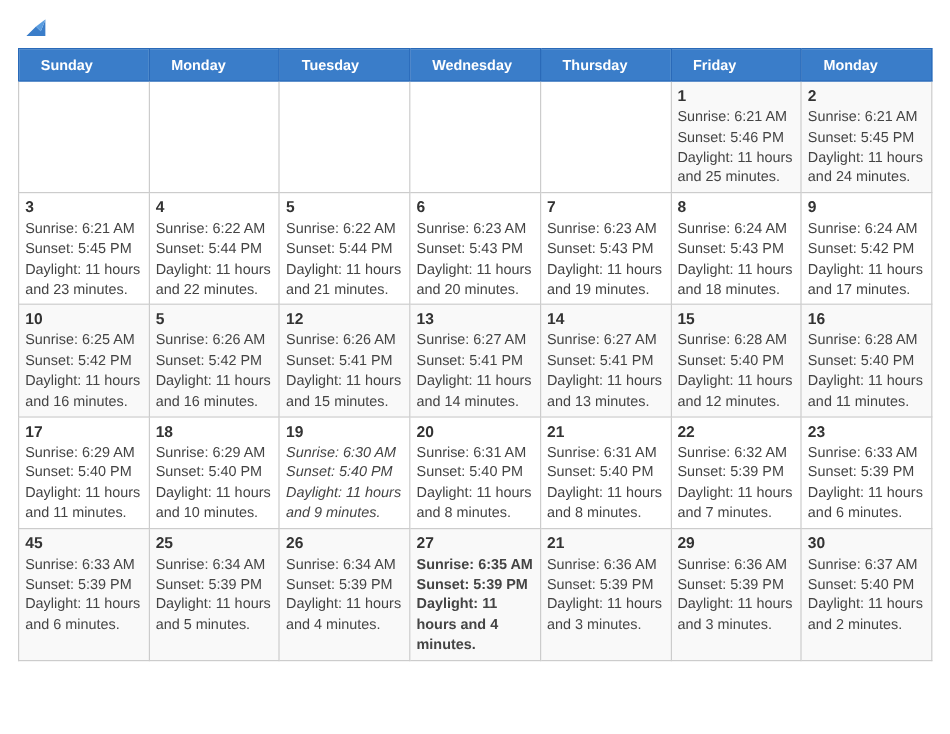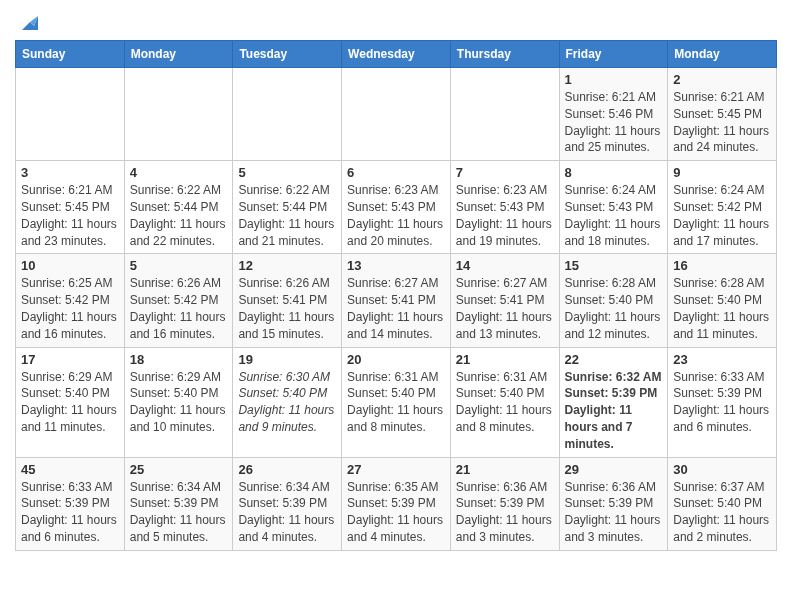--- a/index.html
+++ b/index.html
@@ -50,21 +50,21 @@
     .calendar {
       width: 100%;
       border-collapse: collapse;
       table-layout: fixed;
     }
     .calendar thead tr th {
       background: #3a7dc9;
       color: #fff;
       font-size: 12px;
       font-weight: bold;
-      padding: 6px 6px;
+      padding: 6px 18px;
       text-align: left;
       border: 1px solid #2a6ab8;
     }
     .calendar tbody tr td {
       border: 1px solid #ccc;
       vertical-align: top;
       padding: 4px 5px;
       height: 80px;
       font-size: 10.5px;
       color: #333;
@@ -255,21 +255,21 @@
 Daylight: 11 hours and 8 minutes.</div>
         </td>
         <td>
           <span class="day-number">21</span>
           <div class="cell-info" style="white-space: pre-line;">Sunrise: 6:31 AM
 Sunset: 5:40 PM
 Daylight: 11 hours and 8 minutes.</div>
         </td>
         <td>
           <span class="day-number">22</span>
-          <div class="cell-info" style="white-space: pre-line; font-weight: bold;">Sunrise: 6:32 AM
+          <div class="cell-info" style="white-space: pre-line;">Sunrise: 6:32 AM
 Sunset: 5:39 PM
 Daylight: 11 hours and 7 minutes.</div>
         </td>
         <td>
           <span class="day-number">23</span>
           <div class="cell-info" style="white-space: pre-line;">Sunrise: 6:33 AM
 Sunset: 5:39 PM
 Daylight: 11 hours and 6 minutes.</div>
         </td>
       </tr>
@@ -287,21 +287,21 @@
 Daylight: 11 hours and 5 minutes.</div>
         </td>
         <td>
           <span class="day-number">26</span>
           <div class="cell-info" style="white-space: pre-line;">Sunrise: 6:34 AM
 Sunset: 5:39 PM
 Daylight: 11 hours and 4 minutes.</div>
         </td>
         <td>
           <span class="day-number">27</span>
-          <div class="cell-info" style="white-space: pre-line;">Sunrise: 6:35 AM
+          <div class="cell-info" style="white-space: pre-line; font-weight: bold;">Sunrise: 6:35 AM
 Sunset: 5:39 PM
 Daylight: 11 hours and 4 minutes.</div>
         </td>
         <td>
           <span class="day-number">21</span>
           <div class="cell-info" style="white-space: pre-line;">Sunrise: 6:36 AM
 Sunset: 5:39 PM
 Daylight: 11 hours and 3 minutes.</div>
         </td>
         <td>

